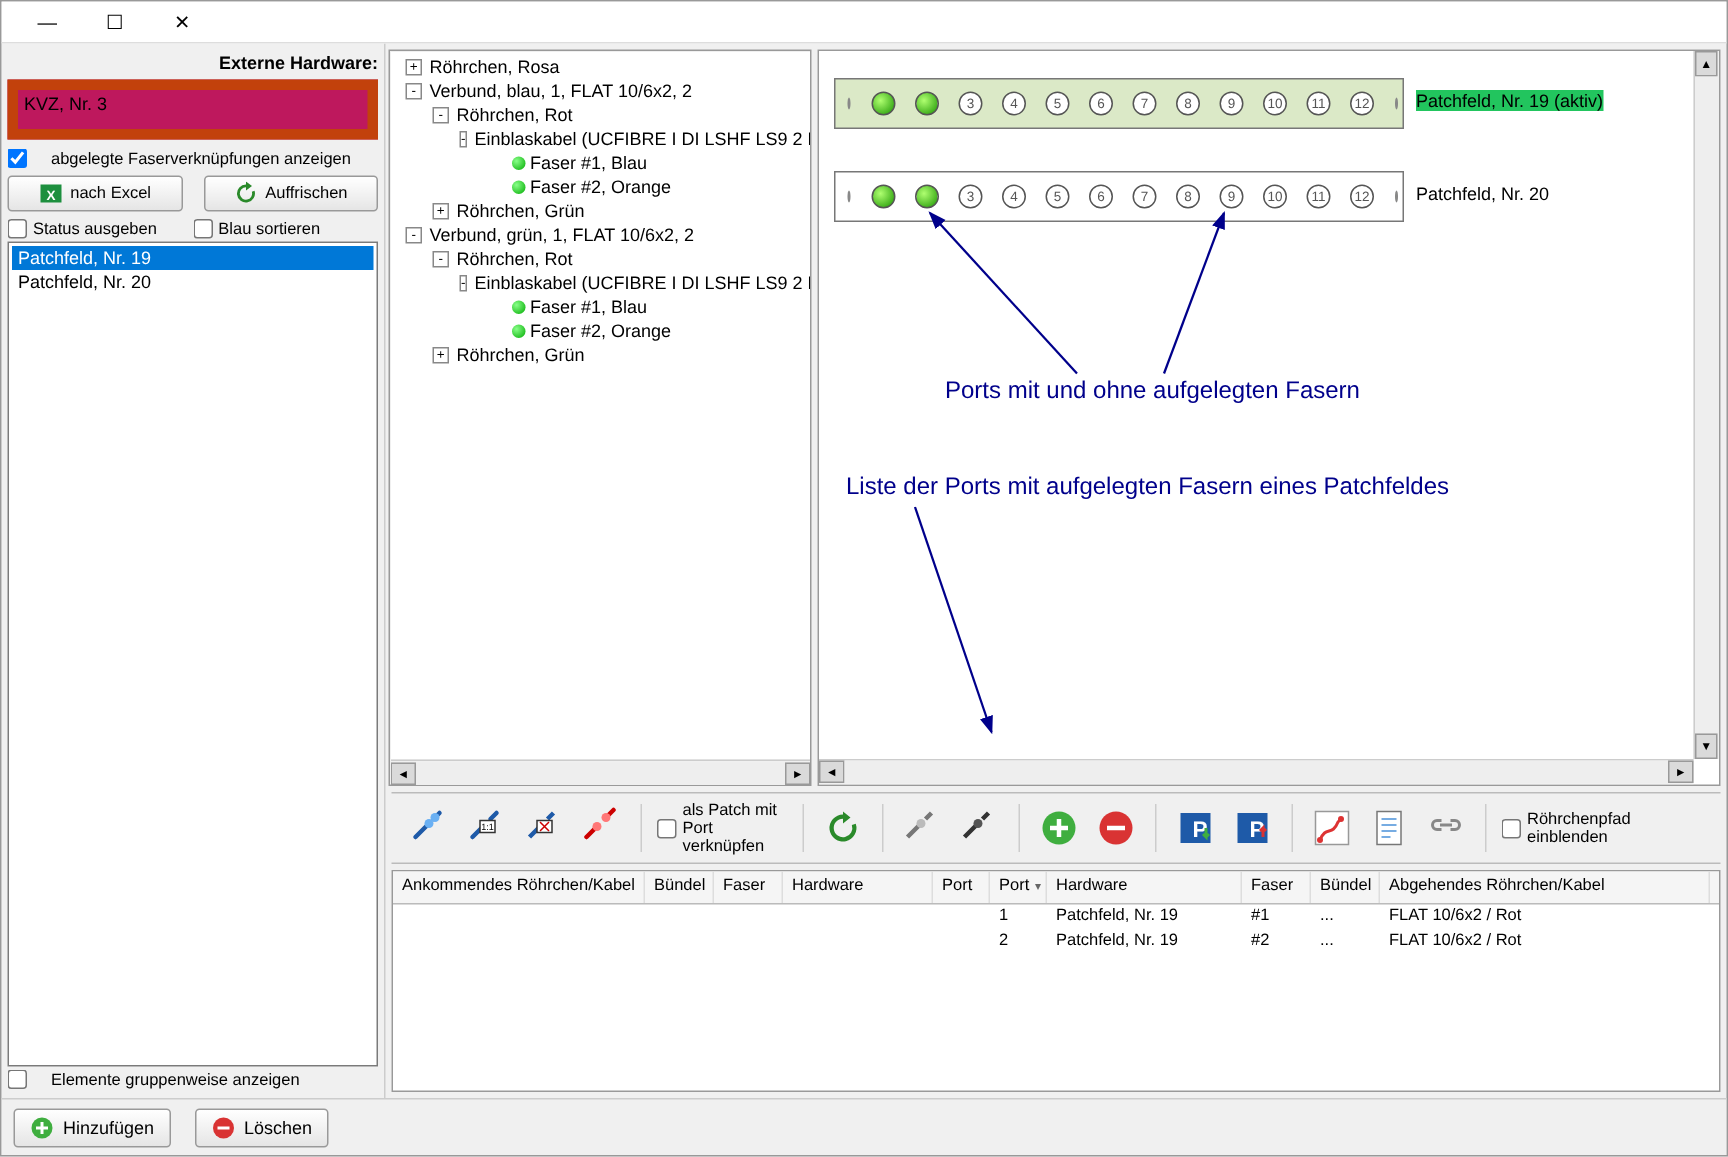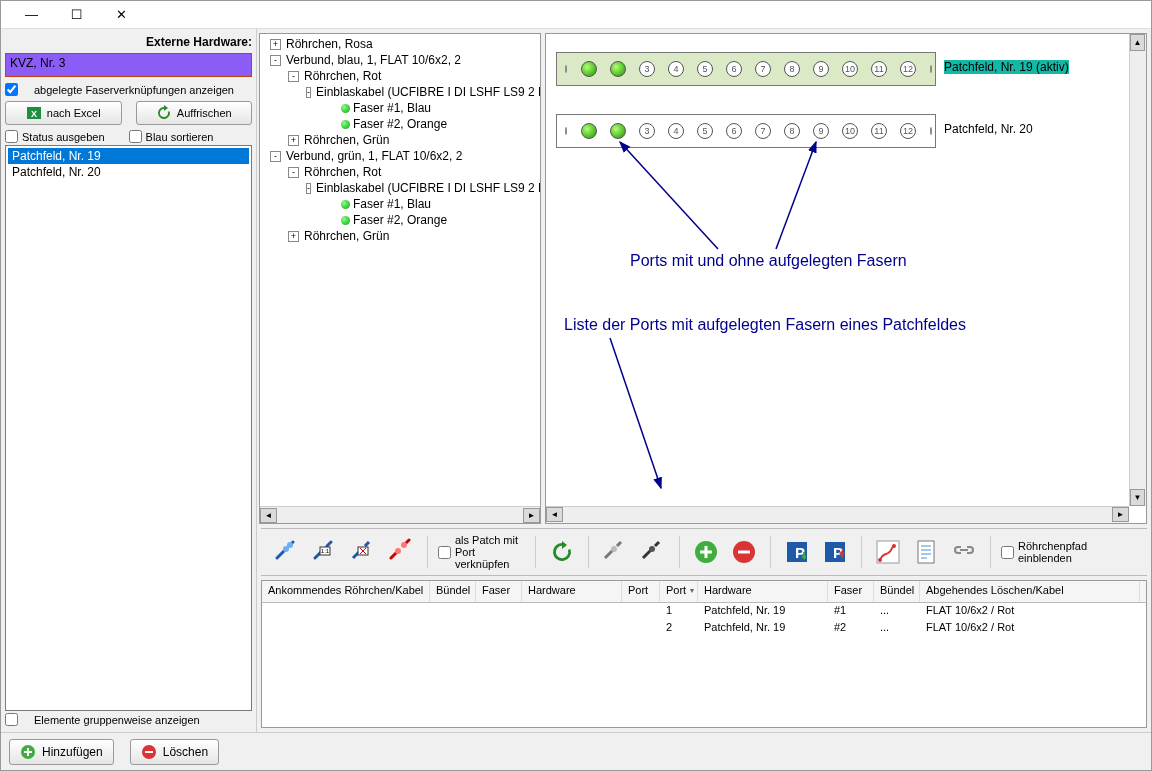--- a/index.html
+++ b/index.html
@@ -3,21 +3,21 @@
 <meta charset="utf-8">
 <style>
 * { box-sizing: border-box; margin: 0; padding: 0; }
 body { font-family: "Segoe UI", Tahoma, sans-serif; font-size: 11px; background: #f0f0f0; width: 1152px; height: 771px; display: flex; flex-direction: column; border: 1px solid #999; }
 .titlebar { height: 28px; background: #fff; display: flex; align-items: center; padding-left: 8px; border-bottom: 1px solid #ddd; }
 .titlebar .title { flex: 1; font-size: 12px; }
 .win-btn { width: 45px; height: 28px; display: flex; align-items: center; justify-content: center; cursor: pointer; font-size: 13px; font-family: Arial; }
 .main { flex: 1; display: flex; overflow: hidden; }
 .left-panel { width: 256px; background: #f0f0f0; border-right: 1px solid #ccc; display: flex; flex-direction: column; padding: 4px; }
 .section-label { font-weight: bold; text-align: right; padding: 2px 0 4px; font-size: 12px; }
-.input-box { background: #8b5cf6; border: 1px solid #c2410c; height: 24px; padding: 2px 4px; font-size: 12px; margin-bottom: 4px; }
+.input-box { background: #be185d; border: 7px solid #c2410c; height: 40px; padding: 2px 4px; font-size: 12px; margin-bottom: 4px; }
 .chk-row { display: flex; align-items: center; padding: 2px 0; gap: 16px; font-size: 11px; }
 .chk-row input { width: 13px; height: 13px; }
 .btn-row { display: flex; gap: 14px; padding: 3px 0; }
 .lp-btn { flex: 1; background: linear-gradient(#fff,#e5e5e5); border: 1px solid #999; border-radius: 3px; padding: 3px 6px; font-size: 11px; display: flex; align-items: center; gap: 5px; cursor: pointer; justify-content: center; }
 .listbox { background: #fff; border: 1px solid #7a7a7a; flex: 1; font-size: 12px; padding: 2px; overflow: auto; }
 .listbox .item { padding: 1px 4px; cursor: pointer; }
 .listbox .item.sel { background: #0078d7; color: #fff; }
 .right-area { flex: 1; display: flex; flex-direction: column; }
 .top-split { flex: 1; display: flex; overflow: hidden; }
 .tree-pane { width: 282px; background: #fff; border: 1px solid #999; margin: 4px 2px 0 2px; overflow: auto; position: relative; }
@@ -29,21 +29,21 @@
 .exp { width: 11px; height: 11px; border: 1px solid #888; display: inline-flex; align-items: center; justify-content: center; font-size: 9px; cursor: pointer; line-height: 1; margin-right: 2px; }
 .dot { width: 9px; height: 9px; border-radius: 50%; background: radial-gradient(circle at 3px 3px,#8f8,#0a0); display: inline-block; }
 .canvas-pane { flex: 1; background: #fff; border: 1px solid #999; margin: 4px 4px 0 2px; position: relative; overflow: hidden; }
 .patch-box { position: absolute; border: 1px solid #777; height: 34px; display: flex; align-items: center; }
 .patch-box.active { background: #dbe9c7; }
 .patch-box .hole { width: 8px; height: 8px; border: 1px solid #888; border-radius: 50%; background: #c8d6b8; }
 .port-row { display: flex; gap: 13px; padding: 0 6px; align-items: center; }
 .port { width: 16px; height: 16px; border: 1px solid #555; border-radius: 50%; background: #fff; display: flex; align-items: center; justify-content: center; font-size: 9px; color: #555; }
 .port.on { background: radial-gradient(circle at 5px 5px,#afff70,#1a9400); color: transparent; }
 .patch-label { position: absolute; font-size: 12px; }
-.patch-label.active { background: #14b8a6; }
+.patch-label.active { background: #22c55e; }
 .anno-text { position: absolute; color: #00008b; font-size: 16px; font-family: Arial; }
 svg.anno { position: absolute; pointer-events: none; }
 .toolbar { height: 48px; background: #f0f0f0; border-top: 1px solid #bbb; border-bottom: 1px solid #bbb; display: flex; align-items: center; padding: 0 10px; gap: 6px; margin: 4px; }
 .tb-ic { width: 32px; height: 32px; display: flex; align-items: center; justify-content: center; cursor: pointer; border-radius: 3px; }
 .tb-sep { width: 1px; height: 32px; background: #ccc; margin: 0 4px; }
 .tb-chk { display: flex; align-items: center; gap: 4px; font-size: 11px; }
 .grid { flex: 0 0 148px; background: #fff; border: 1px solid #999; margin: 0 4px 4px 4px; display: flex; flex-direction: column; font-size: 12px; }
 .grid-head { display: flex; background: #f5f5f5; border-bottom: 1px solid #bbb; height: 22px; }
 .gh { border-right: 1px solid #ddd; padding: 3px 6px; font-size: 11px; overflow: hidden; white-space: nowrap; position: relative; }
 .gh.sort::after { content: "▾"; font-size: 8px; position: absolute; right: 3px; top: 5px; color: #666; }
@@ -356,21 +356,21 @@
       <div class="grid-head" id="grid-head">
           <div class="gh" style="width: 168px;">Ankommendes Röhrchen/Kabel</div>
           <div class="gh" style="width: 46px;">Bündel</div>
           <div class="gh" style="width: 46px;">Faser</div>
           <div class="gh" style="width: 100px;">Hardware</div>
           <div class="gh" style="width: 38px;">Port</div>
           <div class="gh sort" style="width: 38px;">Port</div>
           <div class="gh" style="width: 130px;">Hardware</div>
           <div class="gh" style="width: 46px;">Faser</div>
           <div class="gh" style="width: 46px;">Bündel</div>
-          <div class="gh" style="width: 220px;">Abgehendes Löschen/Kabel</div>
+          <div class="gh" style="width: 220px;">Abgehendes Röhrchen/Kabel</div>
         </div>
       <div class="grid-body" id="grid-body">
           <div class="gr">
             <div class="gc" style="width: 168px;"></div>
             <div class="gc" style="width: 46px;"></div>
             <div class="gc" style="width: 46px;"></div>
             <div class="gc" style="width: 100px;"></div>
             <div class="gc" style="width: 38px;"></div>
             <div class="gc" style="width: 38px;">1</div>
             <div class="gc" style="width: 130px;">Patchfeld, Nr. 19</div>

